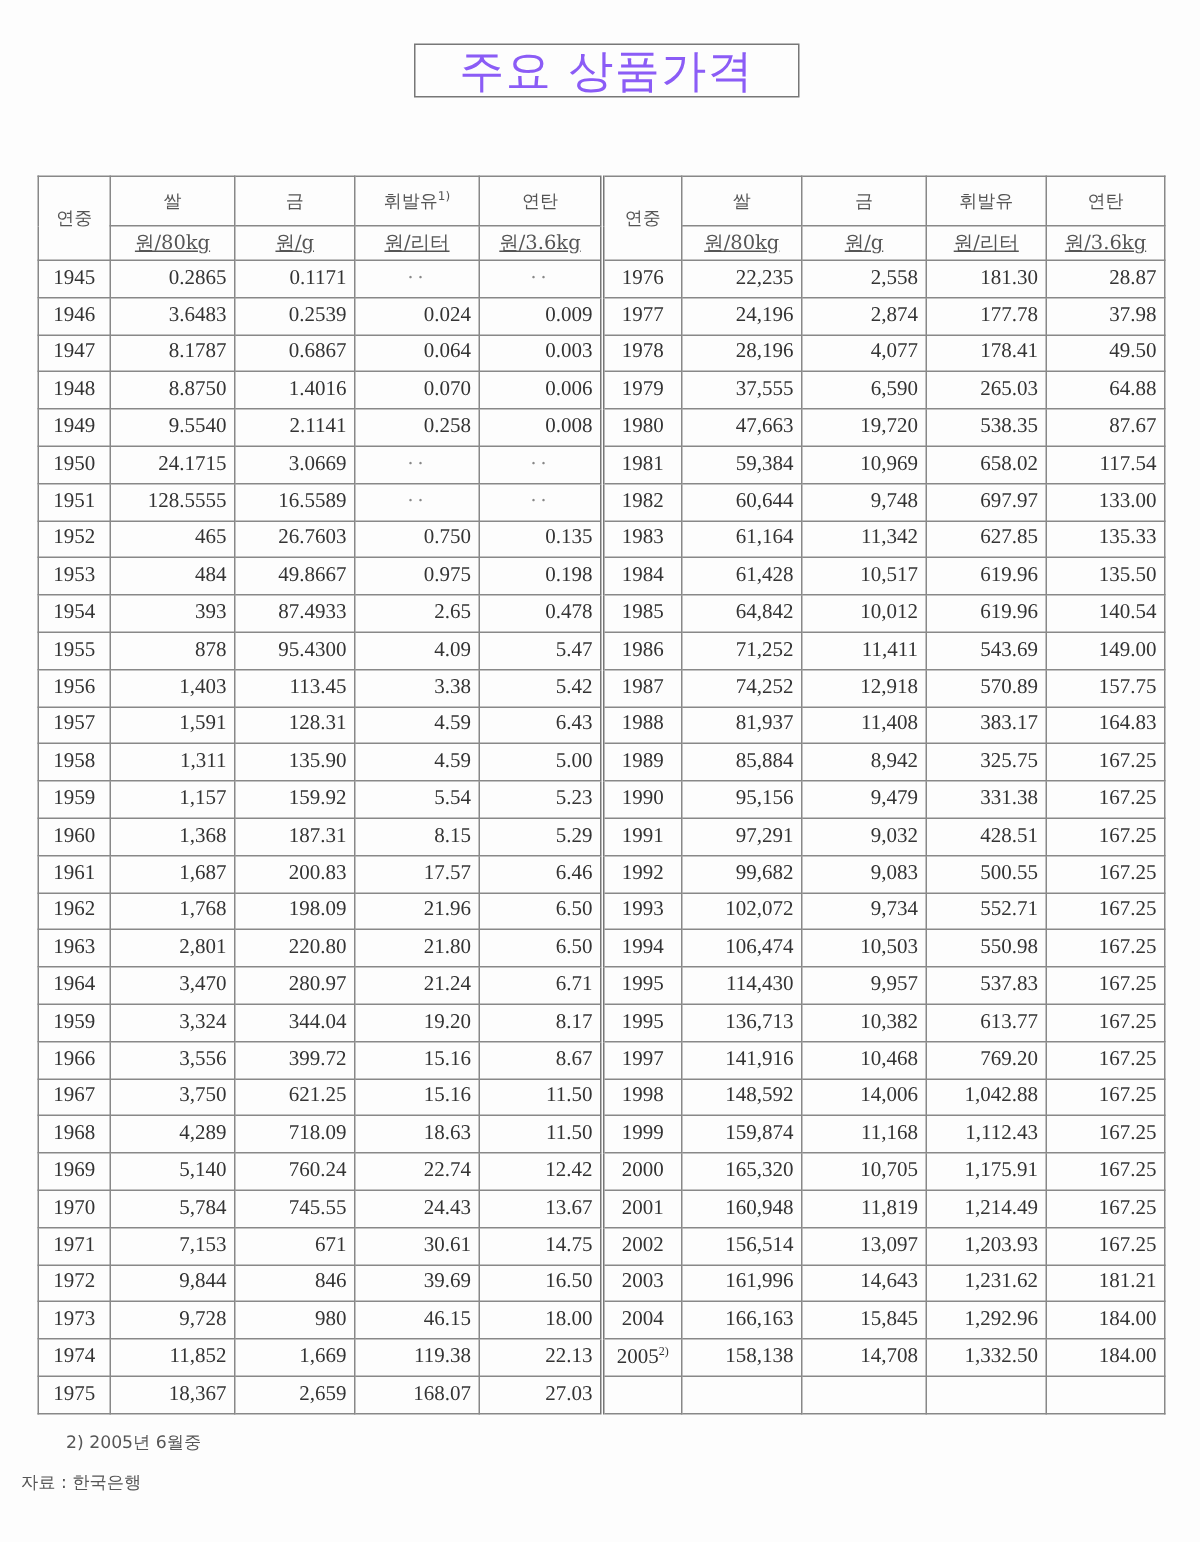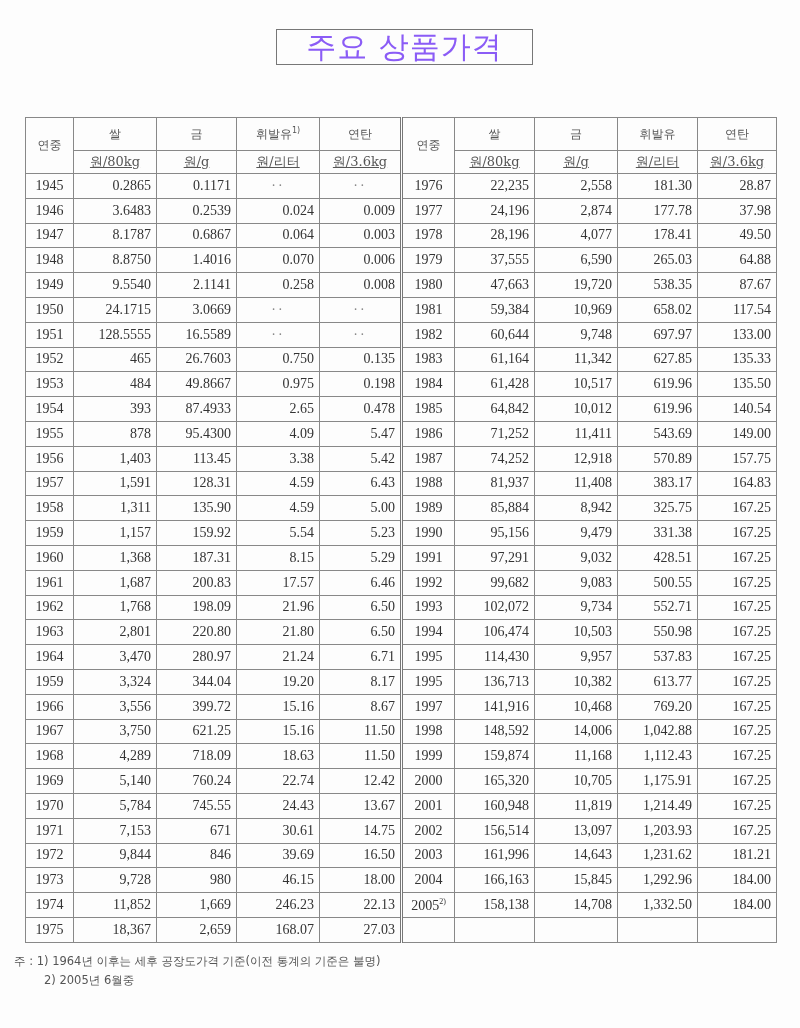--- a/index.html
+++ b/index.html
@@ -415,21 +415,21 @@
         <td class="yr"><span>2004</span></td>
         <td class="num">166,163</td>
         <td class="num">15,845</td>
         <td class="num">1,292.96</td>
         <td class="num">184.00</td>
       </tr>
       <tr>
         <td class="yr"><span>1974</span></td>
         <td class="num">11,852</td>
         <td class="num">1,669</td>
-        <td class="num">246.23</td>
+        <td class="num">119.38</td>
         <td class="num divider">22.13</td>
         <td class="yr"><span>2005</span><sup>2)</sup></td>
         <td class="num">158,138</td>
         <td class="num">14,708</td>
         <td class="num">1,332.50</td>
         <td class="num">184.00</td>
       </tr>
       <tr>
         <td class="yr"><span>1975</span></td>
         <td class="num">18,367</td>
@@ -439,15 +439,15 @@
         <td class="yr"><span></span></td>
         <td class="num"></td>
         <td class="num"></td>
         <td class="num"></td>
         <td class="num"></td>
       </tr>
     </tbody>
 </table>
 
 <div class="notes">
-  <div>주 : 1) 1964년 이후는 세후 공장도가격 기준(이전 통계의 기준은 불명)</div>
   <div class="indent">2) 2005년 6월중</div>
+  <div class="source">자료 : 한국은행</div>
 </div>
 
 </body></html>

